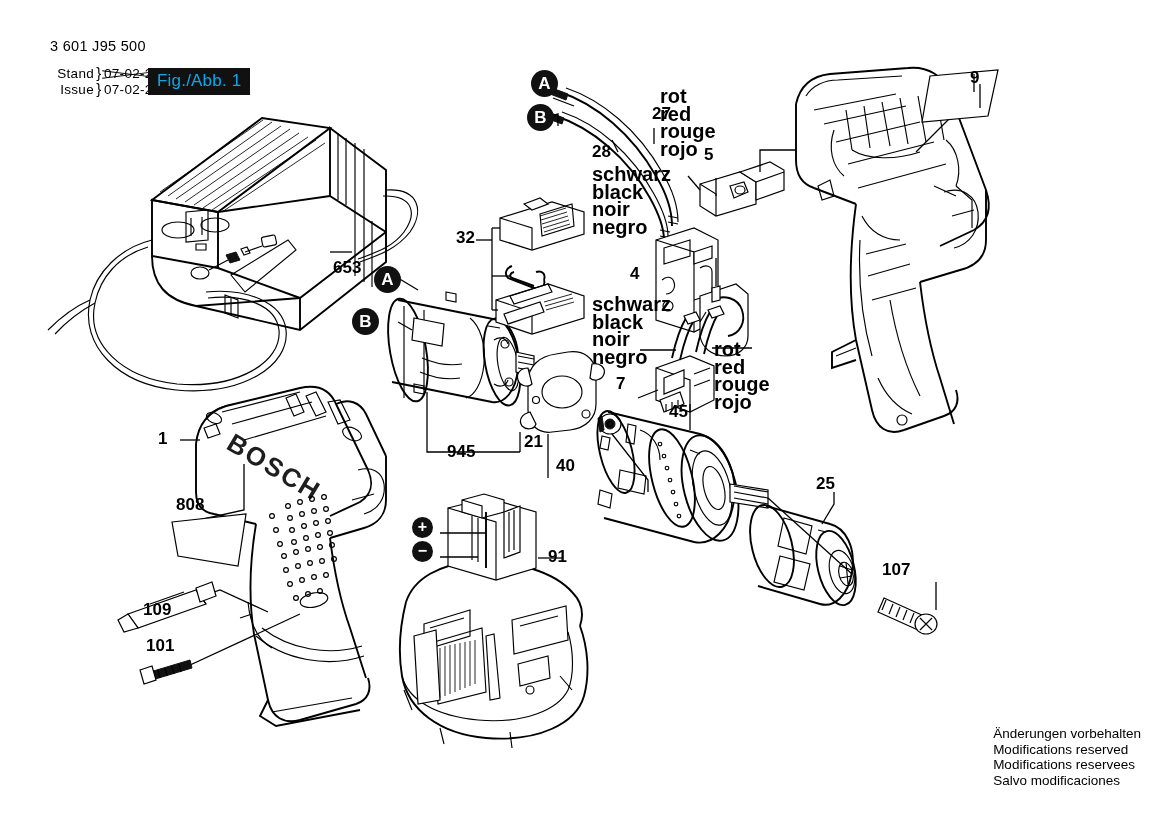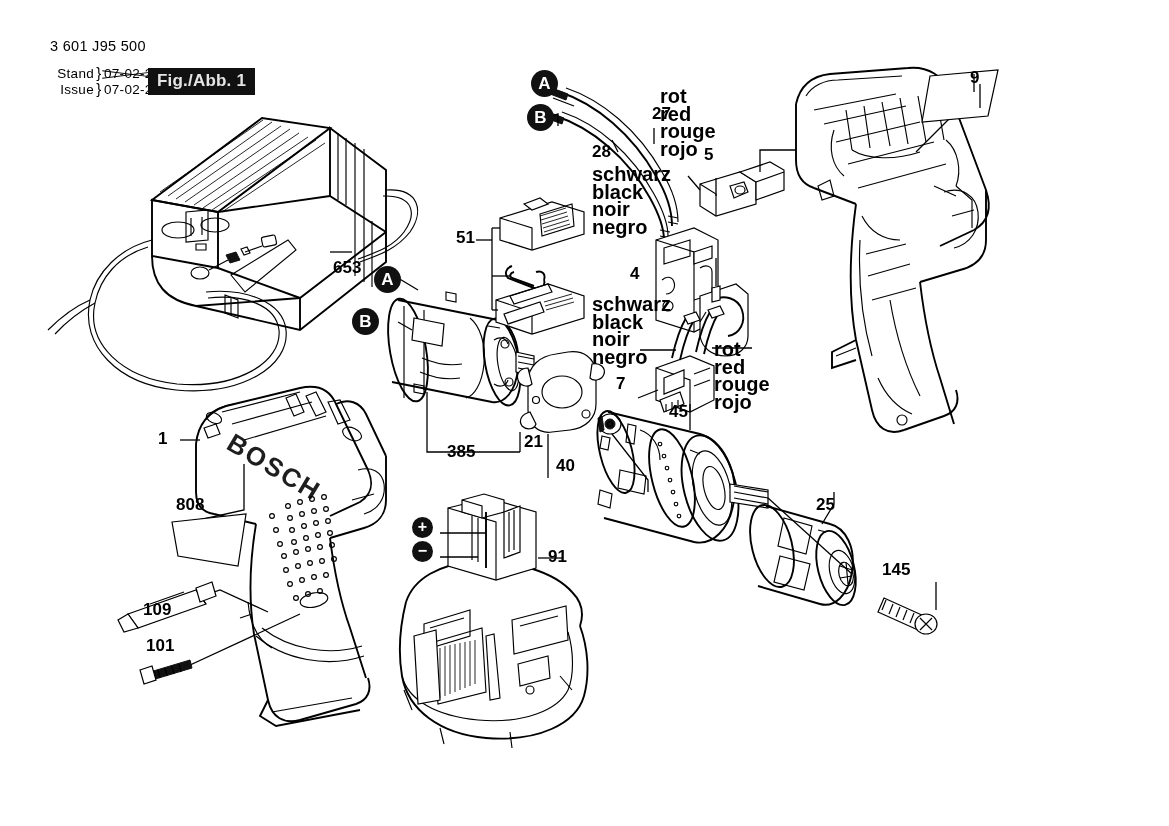--- a/index.html
+++ b/index.html
@@ -12,22 +12,22 @@
   #stand-row{top:64px;}
   #issue-row{top:80px;}
   .klabel{display:inline-block;width:44px;text-align:right;}
   .brace{display:inline-block;width:10px;text-align:center;font-size:15px;}
   .dnum{display:inline-block;position:relative;}
   .struck{position:relative;}
   .struck::after{content:"";position:absolute;left:-2px;right:-2px;top:50%;
       border-top:1.6px solid #000;transform:rotate(-7deg);}
   .struck::before{content:"";position:absolute;left:-2px;right:-2px;top:50%;
       border-top:1.6px solid #000;transform:rotate(7deg);}
-  #figbadge{position:absolute;left:148px;top:68px;background:#111;color:#e5e5e5;
-      font-size:17px;font-weight:bold;padding:3px 9px 4px 9px;letter-spacing:.2px;}
+  #figbadge{position:absolute;left:148px;top:68px;background:#111;color:#0ea5e9;
+      font-size:17px;font-weight:normal;padding:3px 9px 4px 9px;letter-spacing:.2px;}
   .lbl{position:absolute;font-weight:bold;font-size:17px;white-space:nowrap;}
   .wordlist{position:absolute;font-size:20px;line-height:17.5px;white-space:nowrap;font-weight:bold;}
   .abmark{position:absolute;width:27px;height:27px;border-radius:50%;background:#111;
       color:#fff;font-weight:bold;font-size:17px;line-height:27px;text-align:center;}
   .polmark{position:absolute;width:21px;height:21px;border-radius:50%;background:#111;
       color:#fff;font-weight:bold;font-size:16px;line-height:20px;text-align:center;}
   #footer{position:absolute;right:28px;bottom:38px;text-align:left;font-size:13.5px;
       line-height:15.5px;white-space:nowrap;}
   svg{position:absolute;left:0;top:0;}
   .ln{stroke:#000;fill:none;}
@@ -532,32 +532,32 @@
 
   <div class="polmark" style="left:412px;top:517px;">+</div>
   <div class="polmark" style="left:412px;top:541px;">−</div>
 
   <div class="lbl" style="left:333px;top:243px;margin-top:15px;">653</div>
   <div class="lbl" style="left:158px;top:429px;">1</div>
   <div class="lbl" style="left:176px;top:495px;">808</div>
   <div class="lbl" style="left:143px;top:600px;">109</div>
   <div class="lbl" style="left:146px;top:636px;">101</div>
   <div class="lbl" style="left:548px;top:547px;">91</div>
-  <div class="lbl" style="left:447px;top:442px;">385</div>
+  <div class="lbl" style="left:447px;top:442px;">945</div>
   <div class="lbl" style="left:524px;top:432px;">21</div>
   <div class="lbl" style="left:556px;top:456px;">40</div>
-  <div class="lbl" style="left:456px;top:228px;">51</div>
+  <div class="lbl" style="left:456px;top:228px;">32</div>
   <div class="lbl" style="left:630px;top:264px;">4</div>
   <div class="lbl" style="left:704px;top:145px;">5</div>
   <div class="lbl" style="left:616px;top:374px;">7</div>
   <div class="lbl" style="left:636px;top:104px;margin-left:16px;">27</div>
   <div class="lbl" style="left:592px;top:142px;">28</div>
   <div class="lbl" style="left:669px;top:402px;">45</div>
-  <div class="lbl" style="left:816px;top:495px;">25</div>
-  <div class="lbl" style="left:882px;top:560px;">145</div>
+  <div class="lbl" style="left:816px;top:474px;">25</div>
+  <div class="lbl" style="left:882px;top:560px;">107</div>
   <div class="lbl" style="left:970px;top:68px;">9</div>
 
   <div class="wordlist" style="left:660px;top:88px;">
     <div>rot</div>
     <div>red</div>
     <div>rouge</div>
     <div>rojo</div>
   </div>
 
   <div class="wordlist" style="left:592px;top:166px;">
@@ -574,14 +574,20 @@
     <div>negro</div>
   </div>
 
   <div class="wordlist" style="left:714px;top:341px;">
     <div>rot</div>
     <div>red</div>
     <div>rouge</div>
     <div>rojo</div>
   </div>
 
+  <div id="footer">
+    <div>Änderungen vorbehalten</div>
+    <div>Modifications reserved</div>
+    <div>Modifications reservees</div>
+    <div>Salvo modificaciones</div>
+  </div>
 
 </div>
 
 </body></html>

